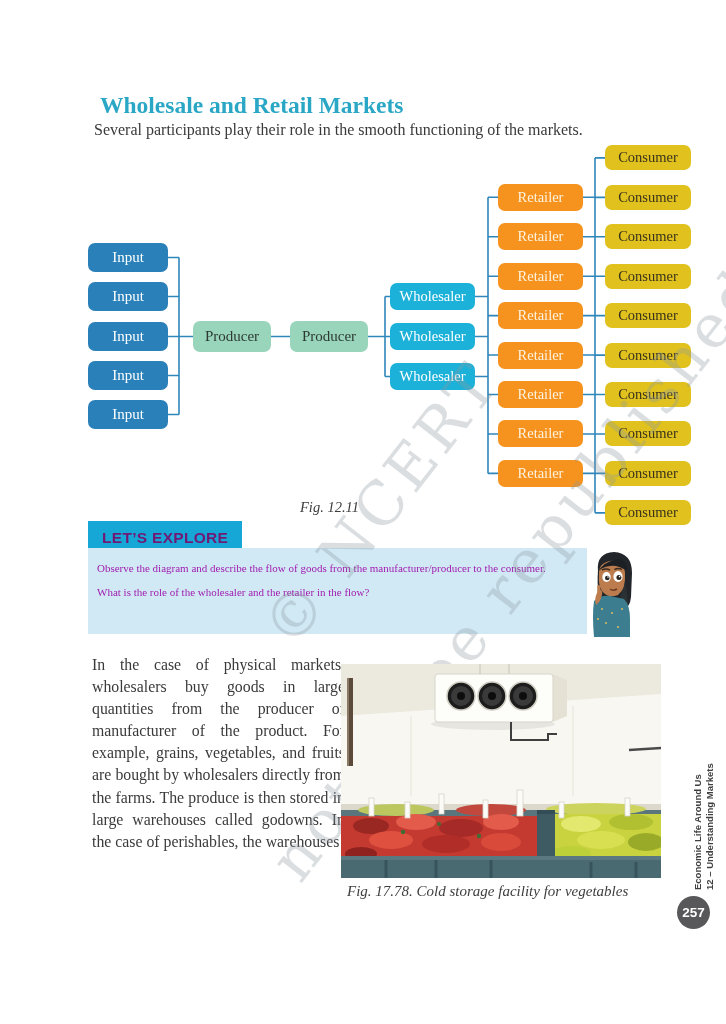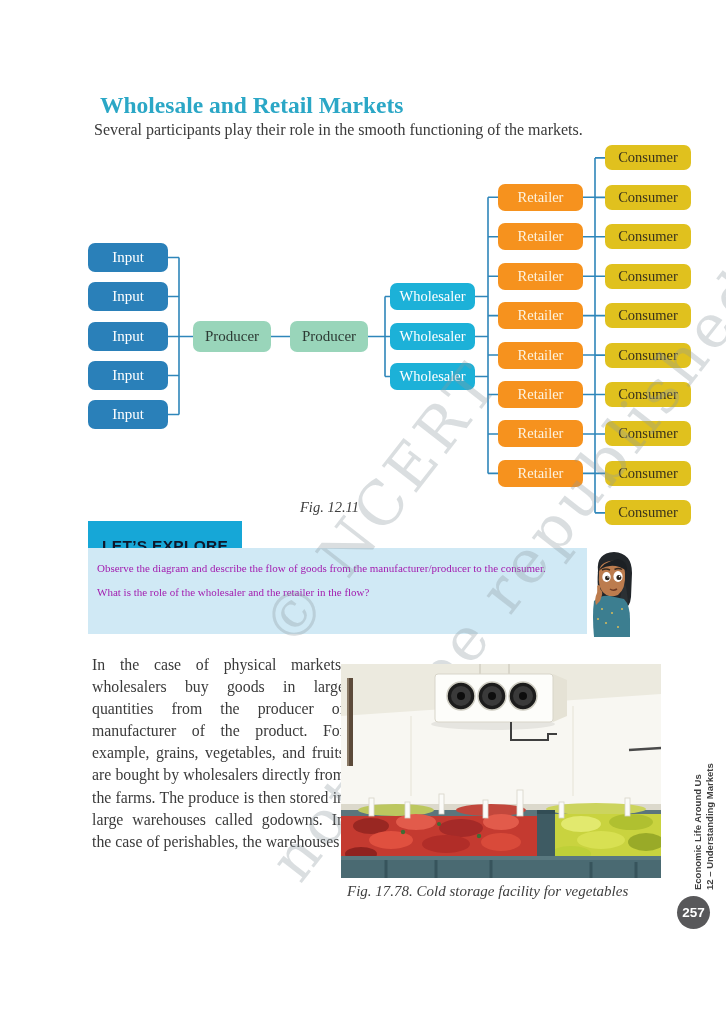--- a/index.html
+++ b/index.html
@@ -9,21 +9,21 @@
   
   #page-title{left:88px;top:80px;font-size:23.5px;font-weight:bold;color:#2ba7c6;z-index:2;}
   #intro{left:88px;top:112px;width:500px;font-size:16px;line-height:23px;z-index:2;}
   
   #diagram-lines{left:0;top:0;z-index:1;pointer-events:none;}
   .node{position:absolute;z-index:2;display:flex;align-items:center;justify-content:center;
         border-radius:7px;font-size:15px;}
   #fig1-caption{left:300px;top:499px;width:180px;text-align:left;font-style:italic;
         font-size:14.5px;color:#3d3d3d;z-index:2;}
   
-  #explore-banner{left:88px;top:521px;height:33px;padding:8px 14px;background:#16a7d7;color:#0f172a;
+  #explore-banner{left:88px;top:521px;height:33px;padding:0 14px;background:#16a7d7;color:#701a75;
         font-family:"Liberation Sans",sans-serif;font-weight:bold;font-size:15.5px;
         display:flex;align-items:center;letter-spacing:.3px;z-index:2;}
   #explore-box{left:88px;top:548px;width:499px;height:86px;background:#d0e9f5;z-index:2;}
   #explore-text{position:absolute;left:9px;top:9px;width:462px;font-size:11px;line-height:23.5px;
         color:#a21caf;}
   #explore-girl{left:584px;top:549px;z-index:6;}
   
   #body-par{left:88px;top:650px;width:253px;font-size:15.8px;line-height:22.1px;
         text-align:justify;z-index:2;}
   

